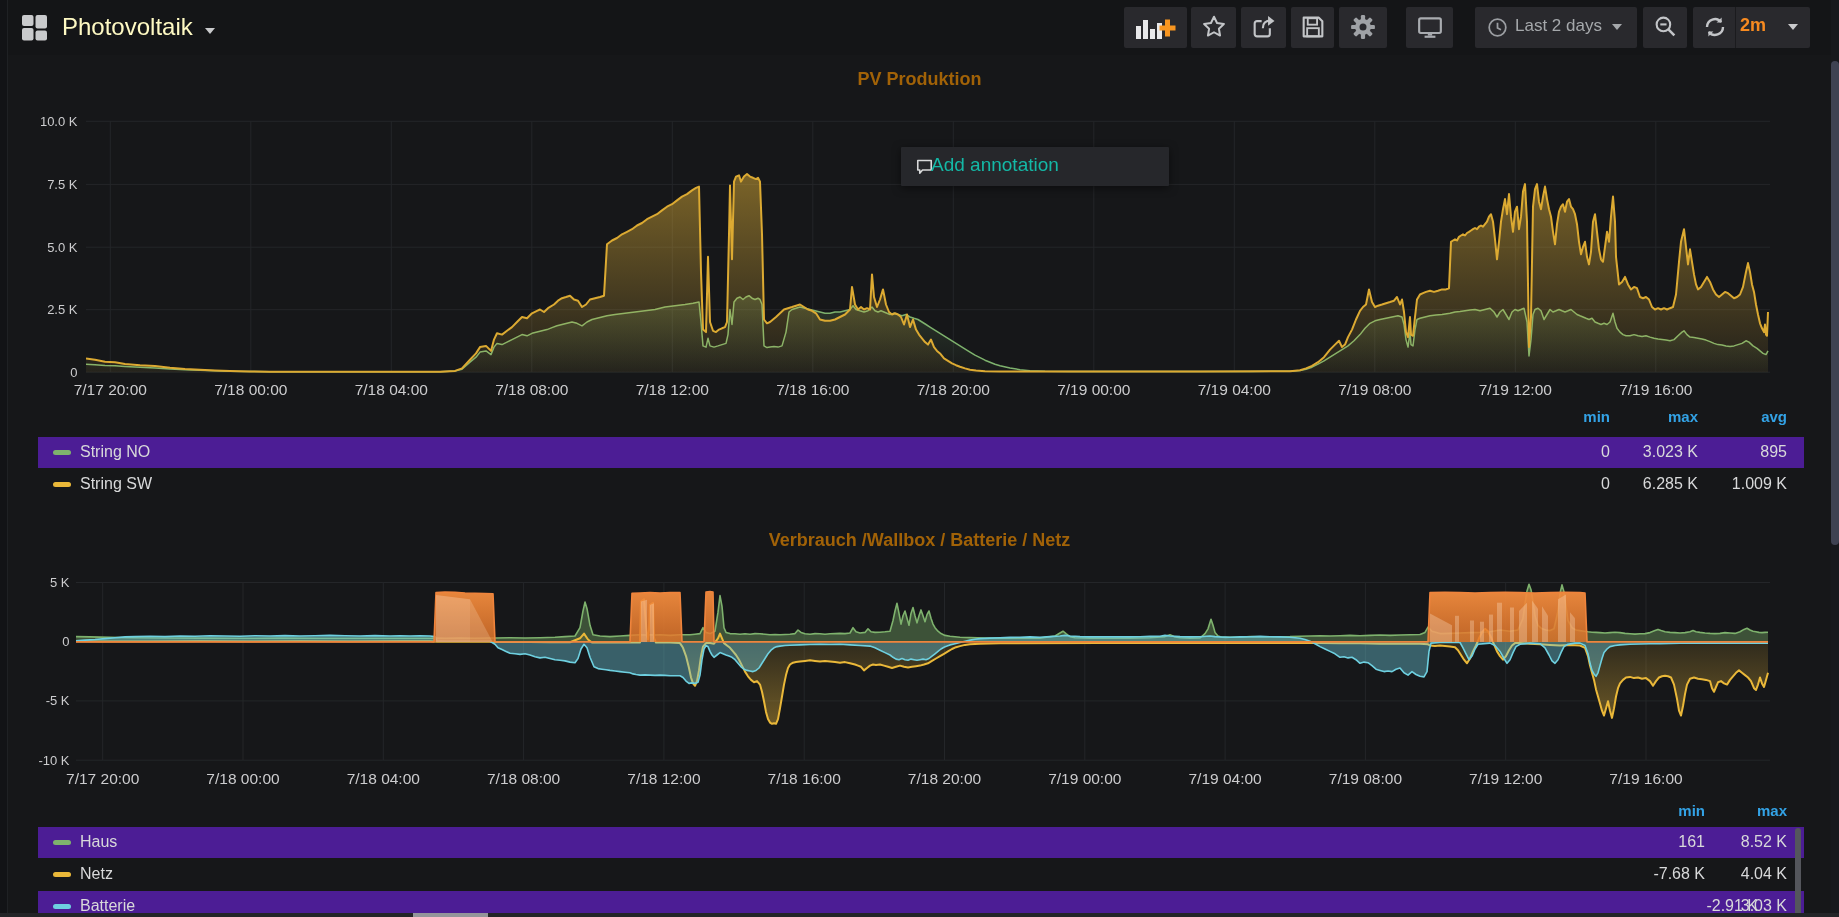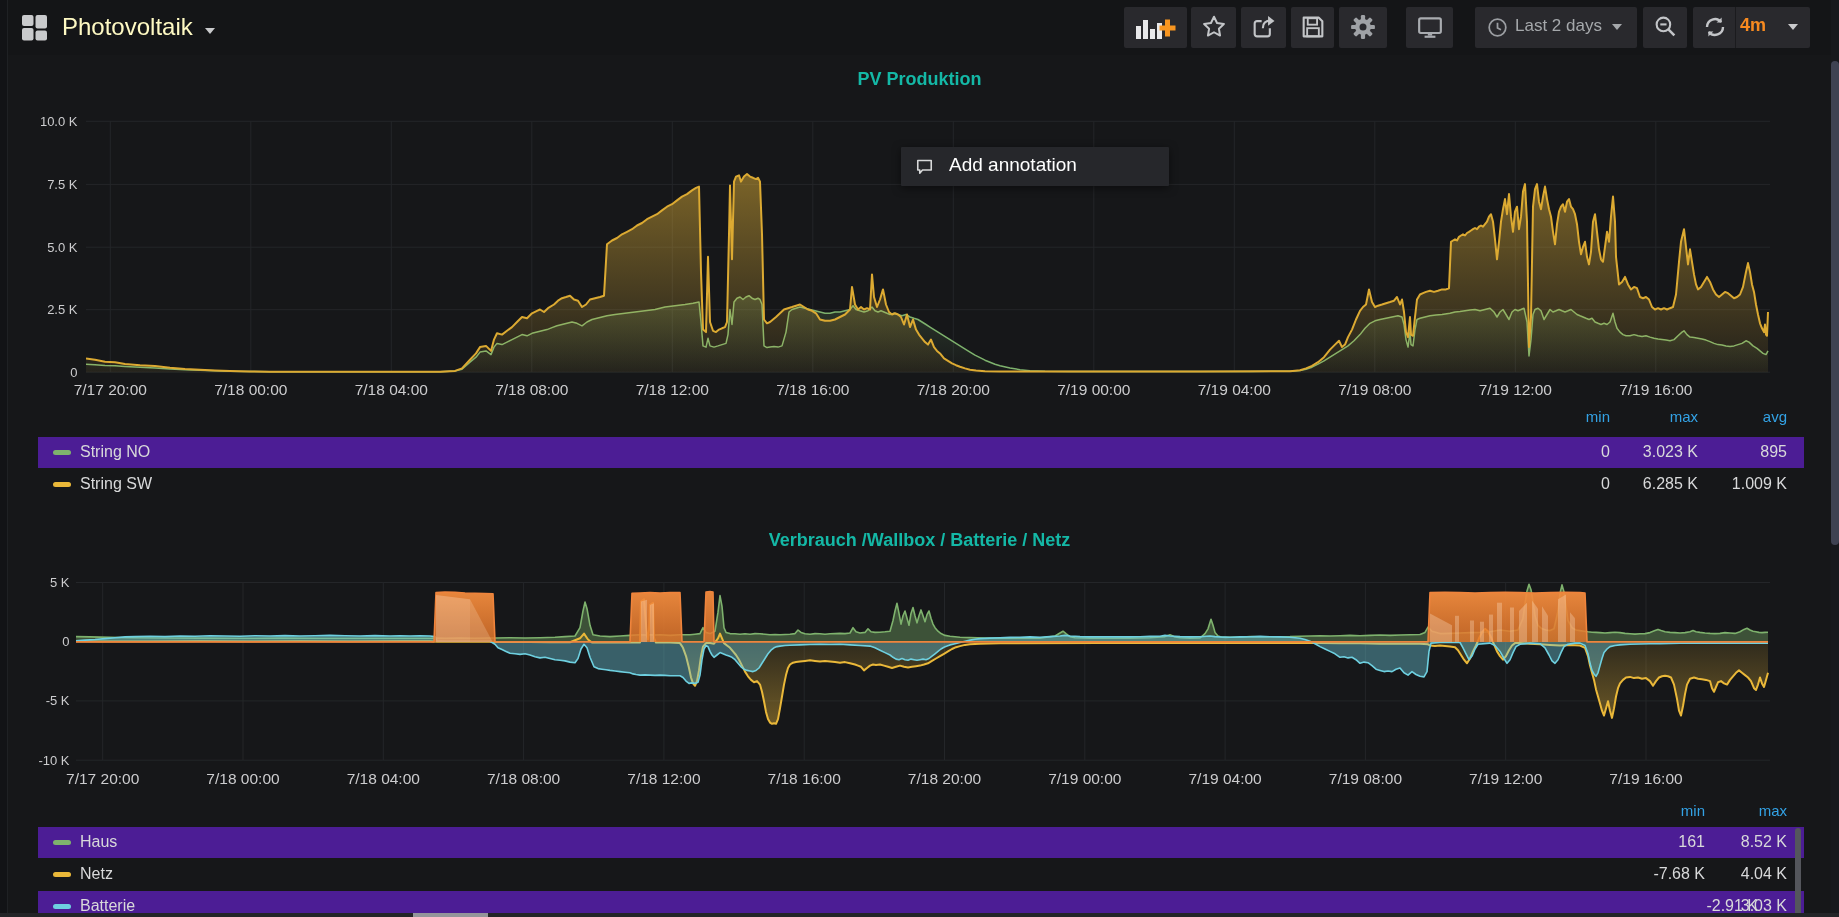--- a/index.html
+++ b/index.html
@@ -4,32 +4,32 @@
 <style>
 * { margin:0; padding:0; box-sizing:border-box; }
 html,body { width:1839px; height:917px; overflow:hidden; }
 body { background:#161719; font-family:"Liberation Sans", sans-serif; position:relative; }
 .page { position:absolute; inset:0; }
 .leftstrip { position:absolute; left:0; top:0; width:8px; height:917px; background:#121316; border-right:1px solid #1f2124; }
 .navbar { position:absolute; left:0; top:0; width:1839px; height:55px; background:#141517; }
 .nav-title { position:absolute; left:62px; top:13px; font-size:24px; color:#fef9c3; }
 .caret { display:inline-block; width:0; height:0; border-left:5px solid transparent; border-right:5px solid transparent; border-top:6px solid #c9cacc; }
 .btn { position:absolute; top:7px; height:41px; background:#29292d; border-radius:2px; }
-.panel-title { position:absolute; width:1839px; text-align:center; font-size:18px; font-weight:bold; color:#14b8a6; }
+.panel-title { position:absolute; width:1839px; text-align:center; font-size:18px; font-weight:bold; color:#a16207; }
 svg text.ax { font-family:"Liberation Sans",sans-serif; font-size:15.5px; fill:#ccccce; text-anchor:middle; }
 svg text.ay { font-family:"Liberation Sans",sans-serif; font-size:13px; fill:#ccccce; text-anchor:end; }
 .gl { stroke:#242629; stroke-width:1; }
 .legend-row { position:absolute; left:38px; width:1766px; height:31px; }
 .lg-strip { background:#4c1d95; }
 .swatch { position:absolute; left:15px; top:13px; width:18px; height:5px; border-radius:2.5px; }
 .lg-name { position:absolute; left:42px; top:6px; font-size:16px; color:#d8d9da; }
 .lg-val { position:absolute; top:6px; font-size:16px; color:#d8d9da; text-align:right; }
-.lg-head { position:absolute; top:5px; font-size:15px; font-weight:normal; color:#33a2e5; text-align:right; }
+.lg-head { position:absolute; top:5px; font-size:15px; font-weight:bold; color:#33a2e5; text-align:right; }
 .menu { position:absolute; left:901px; top:147px; width:268px; height:39px; background:#26272b; border-radius:1px; box-shadow:0 2px 8px rgba(0,0,0,0.5); }
-.menu-text { position:absolute; left:48px; top:7px; font-size:19px; color:#ffffff; }
+.menu-text { position:absolute; left:30px; top:7px; font-size:19px; color:#14b8a6; }
 </style>
 </head>
 <body>
 <div class="page">
 <div class="navbar"></div>
 <div class="leftstrip"></div>
 
 <svg style="position:absolute;left:22px;top:15px" width="26" height="26" viewBox="0 0 26 26">
   <rect x="0" y="0" width="11.5" height="11" rx="2" fill="#c9cacc"></rect>
   <rect x="13.5" y="0" width="11.5" height="13.5" rx="2" fill="#c9cacc"></rect>
@@ -106,21 +106,21 @@
   <line x1="7" y1="10" x2="13" y2="10" stroke="#c3c5c8" stroke-width="2"></line>
   <line x1="15" y1="15" x2="20.5" y2="20.5" stroke="#c3c5c8" stroke-width="2.4"></line>
 </svg>
 
 <svg style="position:absolute;left:1703px;top:15px" width="24" height="24" viewBox="0 0 24 24">
   <path d="M20 12a8 8 0 0 1-14.2 5" fill="none" stroke="#c3c5c8" stroke-width="2.4"></path>
   <path d="M4 12a8 8 0 0 1 14.2-5" fill="none" stroke="#c3c5c8" stroke-width="2.4"></path>
   <path d="M18.6 2.5v5h-5z" fill="#c3c5c8"></path>
   <path d="M5.4 21.5v-5h5z" fill="#c3c5c8"></path>
 </svg>
-<div style="position:absolute;left:1740px;top:15px;font-size:18px;font-weight:bold;color:#f78a20">4m</div>
+<div style="position:absolute;left:1740px;top:15px;font-size:18px;font-weight:bold;color:#f78a20">2m</div>
 <div class="caret" style="position:absolute;left:1788px;top:24px;border-top-color:#c9cacc"></div>
 
 <div class="panel-title" style="top:69px">PV Produktion</div>
 <div class="panel-title" style="top:530px">Verbrauch /Wallbox / Batterie / Netz</div>
 
 <svg style="position:absolute;left:0;top:0" width="1839" height="917" viewBox="0 0 1839 917">
 
 <defs>
 <linearGradient id="fy1" x1="0" y1="140" x2="0" y2="372" gradientUnits="userSpaceOnUse">
   <stop offset="0" stop-color="#EAB839" stop-opacity="0.55"></stop>

